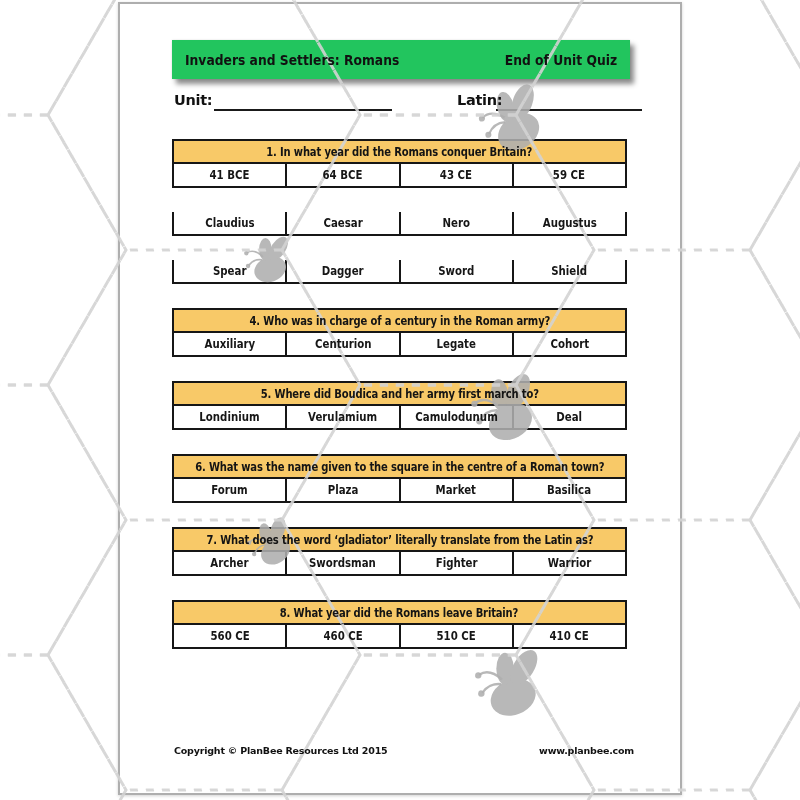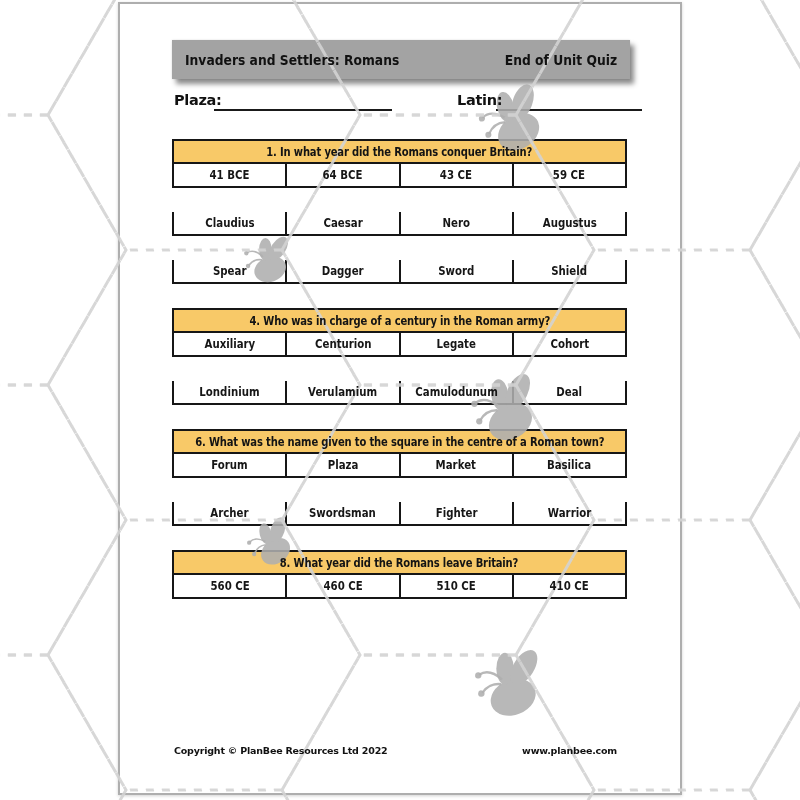--- a/index.html
+++ b/index.html
@@ -8,21 +8,21 @@
     font-family:"DejaVu Sans","Liberation Sans",sans-serif;
     position:relative;
   }
   .page{
     position:absolute;left:118px;top:2px;width:564px;height:793px;
     background:#ffffff;border:2px solid #aeaeae;box-sizing:border-box;
     box-shadow:0 1px 3px rgba(0,0,0,.18);
   }
   .title-box{
     position:absolute;left:52px;top:36px;width:458px;height:39px;
-    background:#a3a3a3;display:flex;align-items:center;justify-content:space-between;
+    background:#22c55e;display:flex;align-items:center;justify-content:space-between;
     padding:0 13px;box-sizing:border-box;
     box-shadow:4px 5px 5px rgba(0,0,0,.45),0 0 2px rgba(0,0,0,.12);
   }
   .title-box span{
     font-size:14.5px;font-weight:bold;color:#111;white-space:nowrap;
     display:inline-block;transform:scaleX(.85);position:relative;z-index:5;
   }
   .title-box .t-left{transform-origin:left center;}
   .title-box .t-right{transform-origin:right center;}
   .fld-label{
@@ -52,35 +52,35 @@
   .qcell:first-child{border-left:none;}
   .qcell span{
     font-size:12px;font-weight:bold;color:#161616;white-space:nowrap;
     display:inline-block;transform:scaleX(.85);position:relative;z-index:5;
   }
   .footer-copy,.footer-web{
     position:absolute;top:741px;font-size:9.5px;font-weight:bold;color:#111;
     z-index:5;letter-spacing:-.2px;
   }
   .footer-copy{left:54px;}
-  .footer-web{right:63px;}
+  .footer-web{right:46px;}
   .bee{position:absolute;z-index:3;pointer-events:none;}
   .hexbg{position:absolute;left:0;top:0;z-index:4;pointer-events:none;}
 </style>
 </head>
 <body>
 
 <div class="page">
 
   <div class="title-box">
     <span class="t-left">Invaders and Settlers: Romans</span>
     <span class="t-right">End of Unit Quiz</span>
   </div>
 
-  <span class="fld-label" style="left:54px;top:88px;">Plaza:</span>
+  <span class="fld-label" style="left:54px;top:88px;">Unit:</span>
   <div class="wline" style="left:94px;top:105px;width:178px;"></div>
   <span class="fld-label" style="left:337px;top:88px;">Latin:</span>
   <div class="wline" style="left:376px;top:105px;width:146px;"></div>
 
   <div class="questions">
 
     <div class="qtable">
       <div class="qheader">
           <span>1. In what year did the Romans conquer Britain?</span>
         </div>
@@ -148,20 +148,23 @@
         <div class="qcell">
             <span>Legate</span>
           </div>
         <div class="qcell">
             <span>Cohort</span>
           </div>
       </div>
     </div>
 
     <div class="qtable">
+      <div class="qheader">
+          <span>5. Where did Boudica and her army first march to?</span>
+        </div>
       <div class="qrow">
         <div class="qcell">
             <span>Londinium</span>
           </div>
         <div class="qcell">
             <span>Verulamium</span>
           </div>
         <div class="qcell">
             <span>Camulodunum</span>
           </div>
@@ -185,20 +188,23 @@
         <div class="qcell">
             <span>Market</span>
           </div>
         <div class="qcell">
             <span>Basilica</span>
           </div>
       </div>
     </div>
 
     <div class="qtable">
+      <div class="qheader">
+          <span>7. What does the word ‘gladiator’ literally translate from the Latin as?</span>
+        </div>
       <div class="qrow">
         <div class="qcell">
             <span>Archer</span>
           </div>
         <div class="qcell">
             <span>Swordsman</span>
           </div>
         <div class="qcell">
             <span>Fighter</span>
           </div>
@@ -223,21 +229,21 @@
             <span>510 CE</span>
           </div>
         <div class="qcell">
             <span>410 CE</span>
           </div>
       </div>
     </div>
 
   </div>
 
-  <span class="footer-copy">Copyright © PlanBee Resources Ltd 2022</span>
+  <span class="footer-copy">Copyright © PlanBee Resources Ltd 2015</span>
   <span class="footer-web">www.planbee.com</span>
 
   <svg class="bee" style="left:354px;top:78px;width:80px;height:76px;transform:rotate(-4deg);" viewBox="0 0 100 100">
     <g fill="#AFAFAF" opacity="0.88">
       <ellipse cx="55" cy="66" rx="29" ry="22" transform="rotate(-30 55 66)"></ellipse>
       <ellipse cx="40" cy="32" rx="11" ry="20" transform="rotate(-8 40 32)"></ellipse>
       <ellipse cx="63" cy="27" rx="13" ry="24" transform="rotate(24 63 27)"></ellipse>
       <circle cx="8" cy="45" r="4"></circle>
       <circle cx="15" cy="67" r="4"></circle>
     </g>

